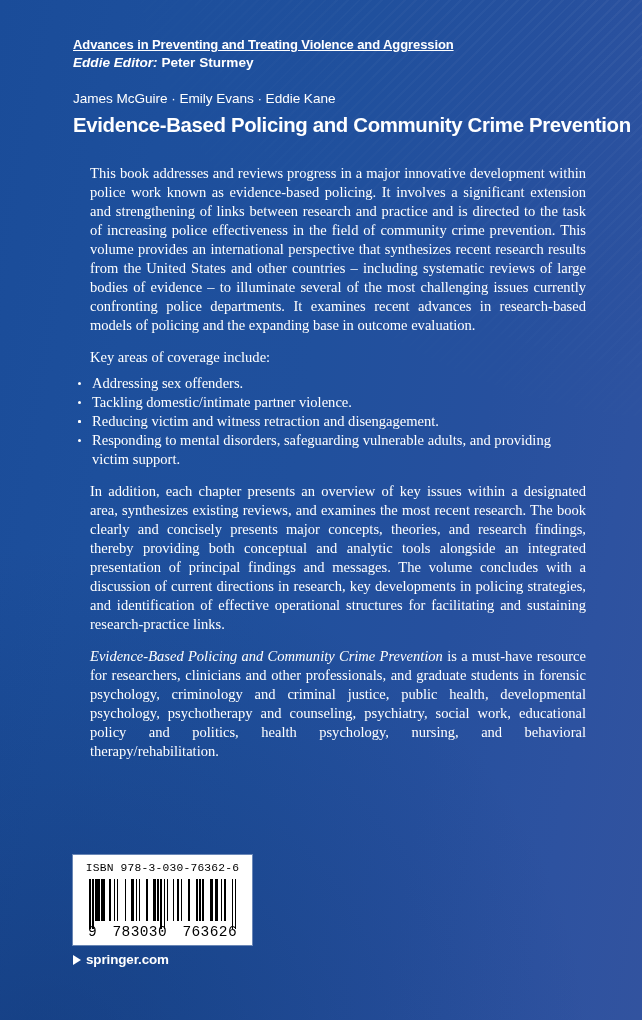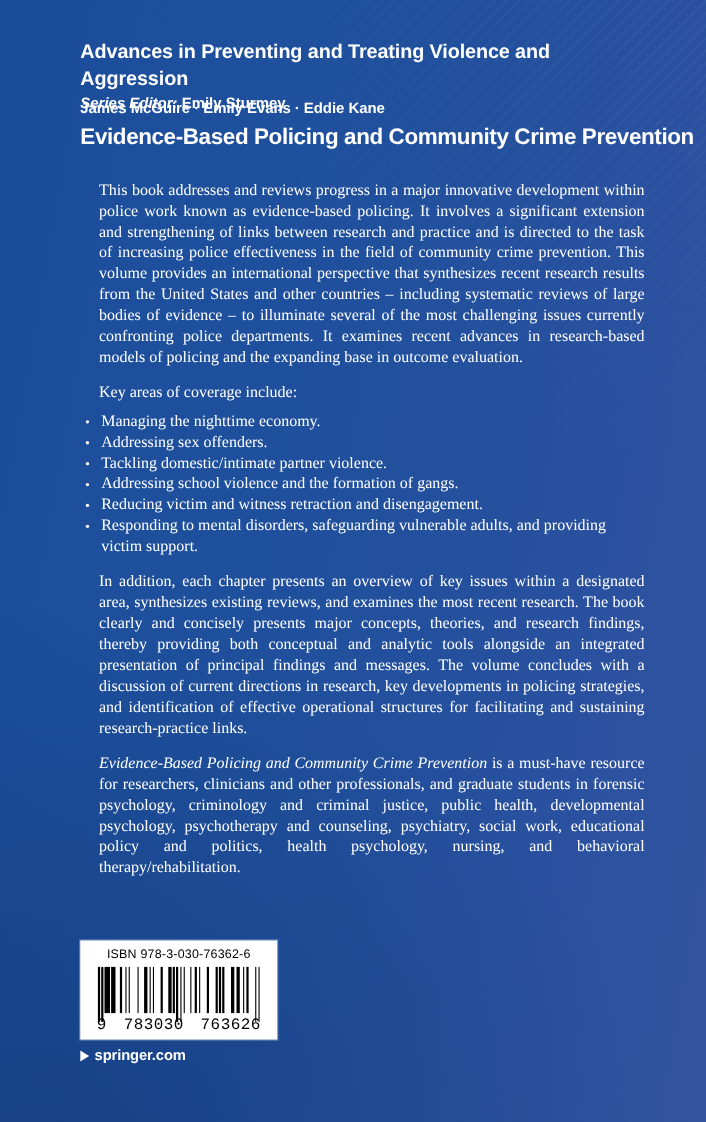--- a/index.html
+++ b/index.html
@@ -62,24 +62,25 @@
 
   
   .series-block {
     position: absolute;
     left: 73px;
     top: 36px;
     width: 512px;
     font-family: "Liberation Sans", "DejaVu Sans", sans-serif;
   }
   .series-title {
-    font-size: 18px;
+    font-size: 13px;
     font-weight: bold;
     letter-spacing: -0.1px;
     line-height: 1.32;
+    text-decoration: underline;
   }
   .series-editor {
     font-size: 13.6px;
     font-weight: bold;
     line-height: 1.35;
     margin-top: 1px;
   }
   .series-editor .lbl {
     font-style: italic;
   }
@@ -87,21 +88,21 @@
   
   .title-block {
     position: absolute;
     left: 73px;
     top: 90px;
     width: 520px;
     font-family: "Liberation Sans", "DejaVu Sans", sans-serif;
   }
   .authors {
     font-size: 13.6px;
-    font-weight: bold;
+    font-weight: normal;
     line-height: 1.3;
     letter-spacing: -0.05px;
   }
   .book-title {
     font-size: 20.4px;
     font-weight: bold;
     line-height: 1.22;
     letter-spacing: -0.35px;
     margin-top: 5px;
     white-space: nowrap;
@@ -165,21 +166,21 @@
     background: #ffffff;
     box-shadow: 0 0 0 1px rgba(255,255,255,0.35);
   }
   .isbn-text {
     position: absolute;
     left: 0;
     right: 0;
     top: 7px;
     text-align: center;
     color: #000000;
-    font-family: Liberation Sans, sans-serif;
+    font-family: Liberation Mono, monospace;
     font-size: 11.3px;
     letter-spacing: 0.2px;
     white-space: nowrap;
   }
   .bars {
     position: absolute;
     left: 16px;
     top: 24px;
     width: 148px;
     height: 50px;
@@ -233,52 +234,47 @@
 </style>
 </head>
 <body>
 
 <div class="cover">
   <div class="content">
 
     <div class="series-block">
       <div class="series-title">Advances in Preventing and Treating Violence and Aggression</div>
       <div class="series-editor">
-        <span class="lbl">Series Editor:</span>
-        <span>Emily Sturmey</span>
+        <span class="lbl">Eddie Editor:</span>
+        <span>Peter Sturmey</span>
       </div>
     </div>
 
     <div class="title-block">
       <div class="authors">James McGuire · Emily Evans · Eddie Kane</div>
       <div class="book-title">Evidence-Based Policing and Community Crime Prevention</div>
     </div>
 
     <div class="body-copy">
 
       <p>This book addresses and reviews progress in a major innovative development within police work known as evidence-based policing. It involves a significant extension and strengthening of links between research and practice and is directed to the task of increasing police effectiveness in the field of community crime prevention. This volume provides an international perspective that synthesizes recent research results from the United States and other countries – including systematic reviews of large bodies of evidence – to illuminate several of the most challenging issues currently confronting police departments. It examines recent advances in research-based models of policing and the expanding base in outcome evaluation.</p>
 
       <p class="tight">Key areas of coverage include:</p>
 
       <ul class="key-areas">
         <li>
           <span class="dot"></span>
-          <span>Managing the nighttime economy.</span>
-        </li>
-        <li>
-          <span class="dot"></span>
           <span>Addressing sex offenders.</span>
         </li>
         <li>
           <span class="dot"></span>
           <span>Tackling domestic/intimate partner violence.</span>
         </li>
         <li>
           <span class="dot"></span>
-          <span>Addressing school violence and the formation of gangs.</span>
         </li>
         <li>
           <span class="dot"></span>
           <span>Reducing victim and witness retraction and disengagement.</span>
         </li>
         <li>
           <span class="dot"></span>
           <span>Responding to mental disorders, safeguarding vulnerable adults, and providing victim support.</span>
         </li>
       </ul>

